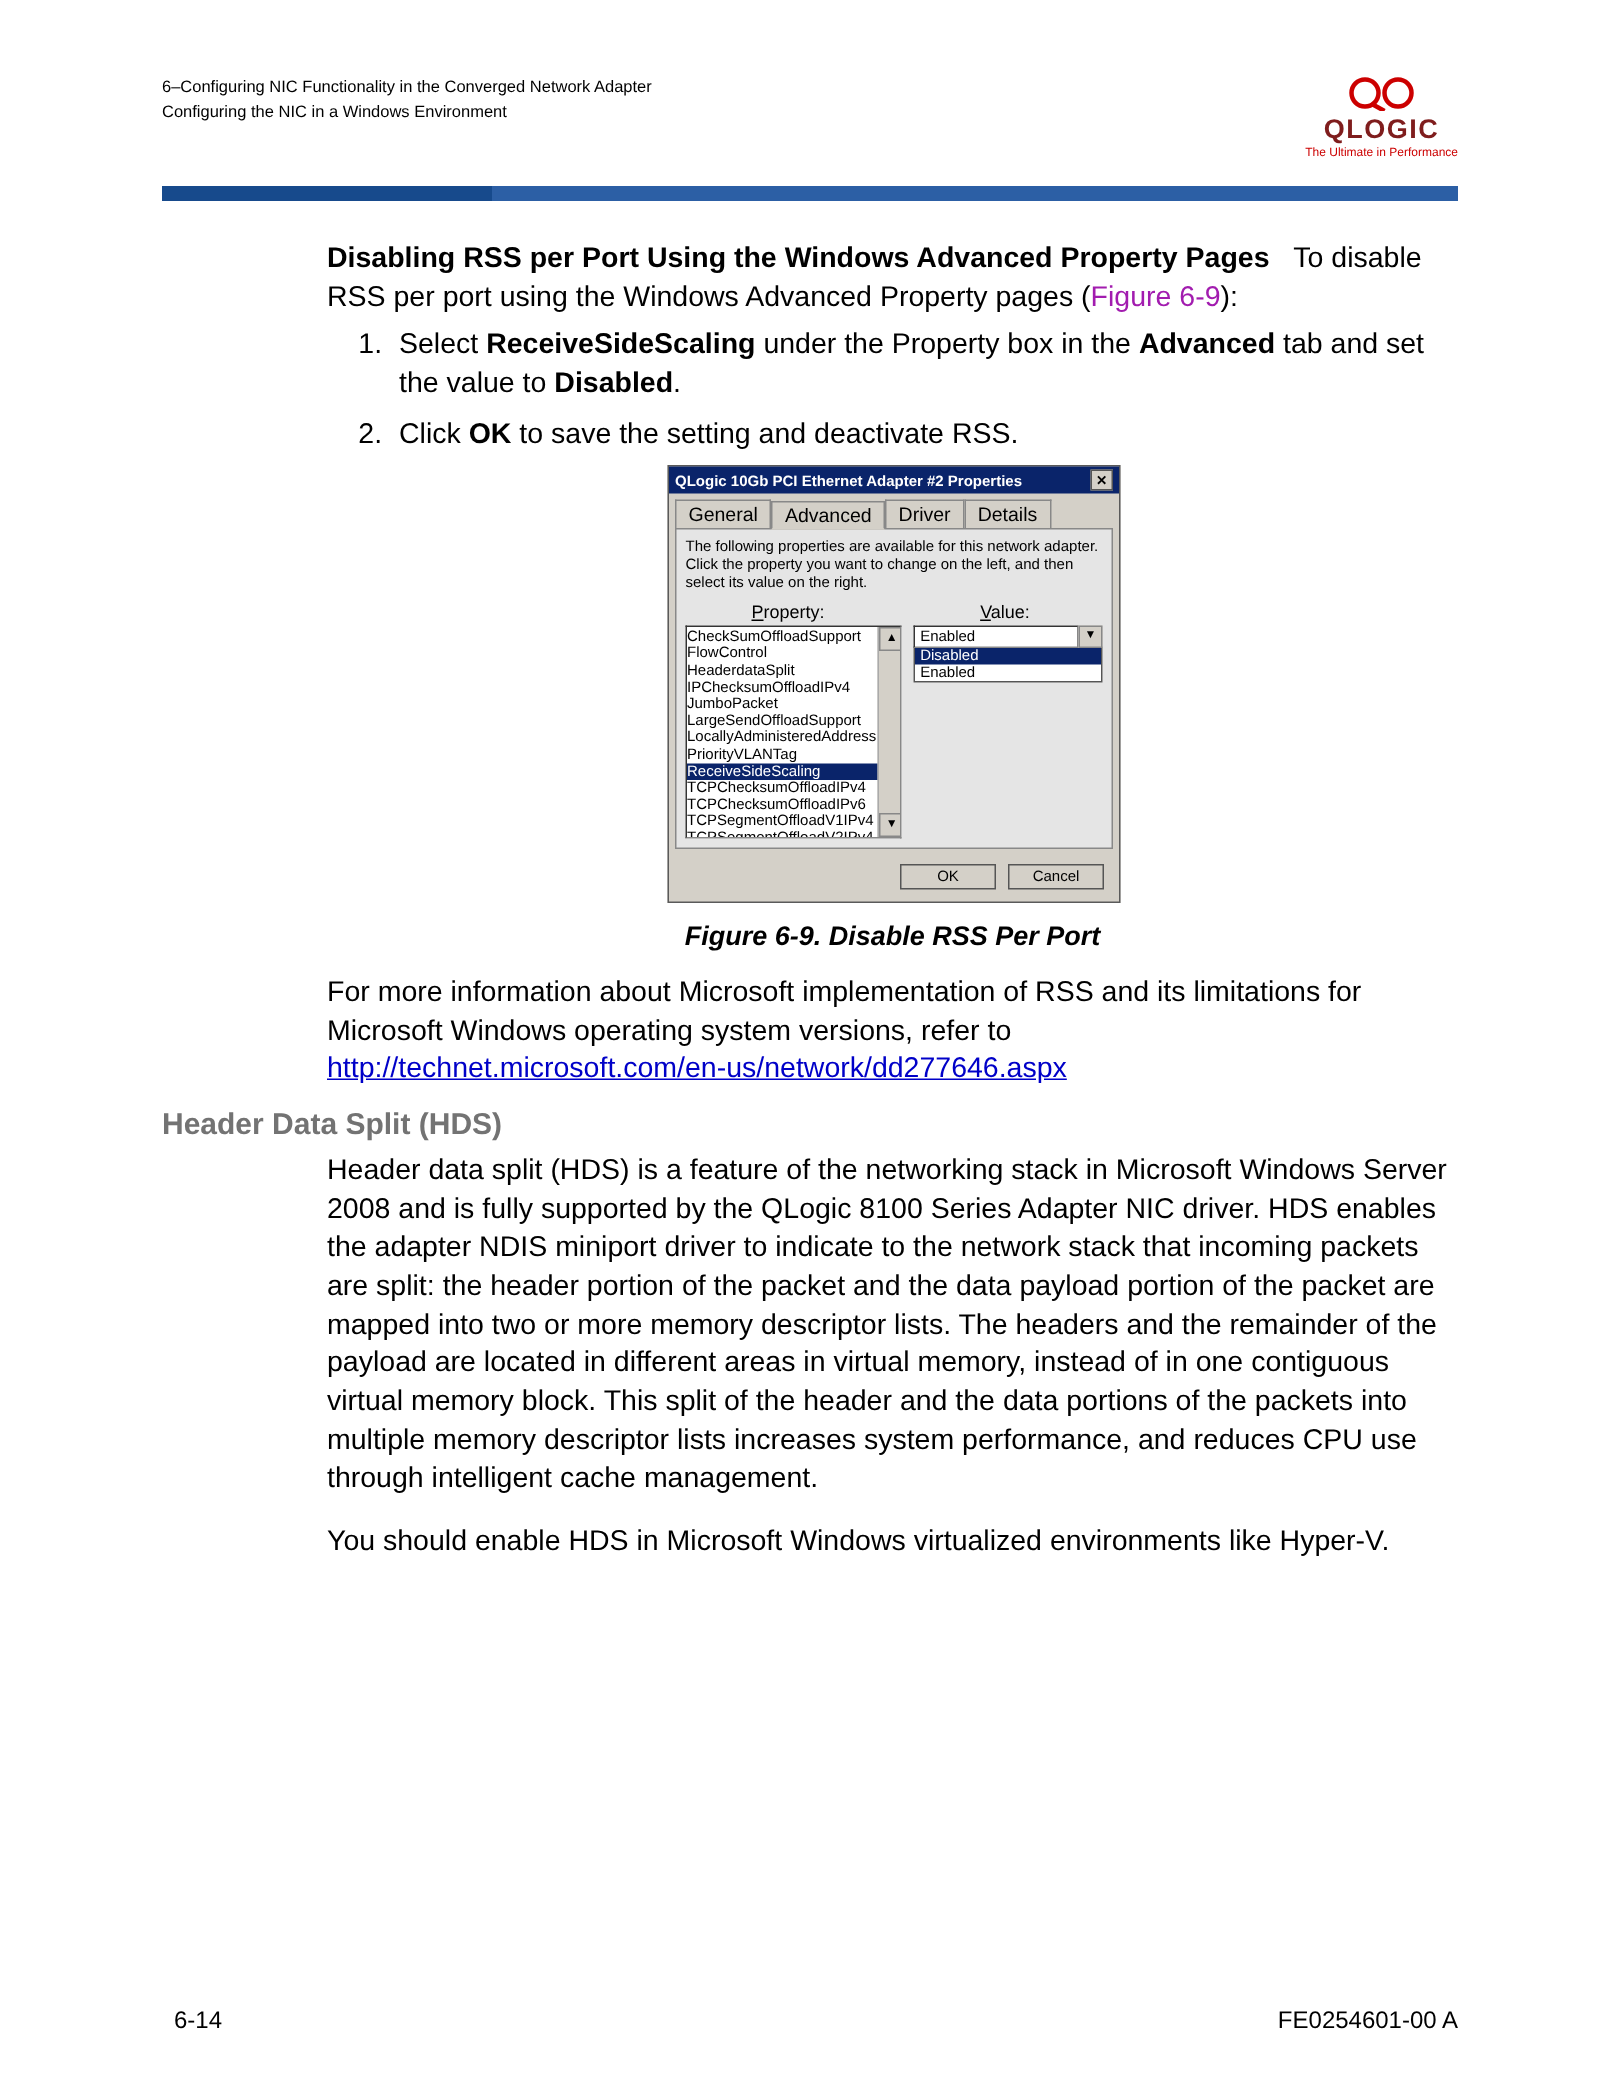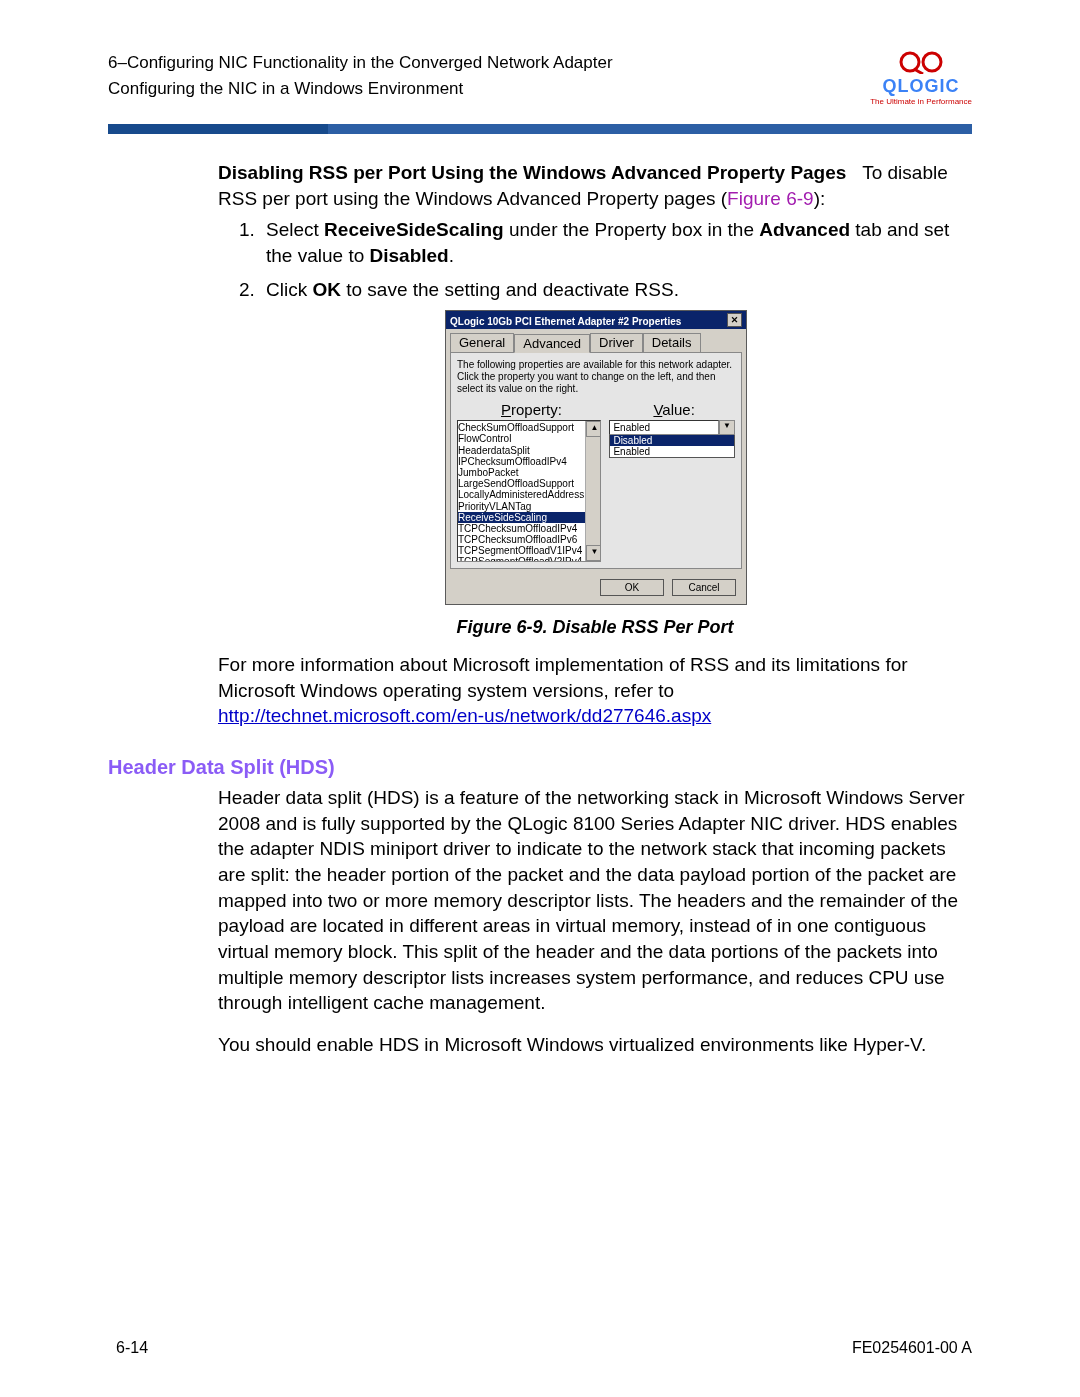--- a/index.html
+++ b/index.html
@@ -17,30 +17,30 @@
     position: relative;
     box-sizing: border-box;
     padding: 50px 108px 40px 108px;
   }
   .header-row {
     display: flex;
     justify-content: space-between;
     align-items: flex-start;
   }
   .header-text {
-    font-size: 17px;
+    font-size: 11px;
     line-height: 1.5;
   }
   .logo {
     text-align: center;
     font-size: 10px;
     color: #003a70;
   }
   .logo svg { display:block; margin:0 auto 2px; }
-  .logo .brand { font-size:18px; font-weight:bold; letter-spacing:1px; color:#3b82f6; }
+  .logo .brand { font-size:18px; font-weight:bold; letter-spacing:1px; color:#7f1d1d; }
   .logo .tag { font-size:8px; color:#c00; }
   .rule-bar {
     margin-top: 18px;
     height: 10px;
     background: #2c5fa5;
     position: relative;
     width: 100%;
   }
   .rule-bar::before {
     content: "";
@@ -85,40 +85,40 @@
   .dlg .titlebar .x { width:13px; height:12px; background:#d4d0c8; color:#000;
     display:flex; align-items:center; justify-content:center; font-size:9px; border:1px solid #555;}
   .dlg .tabs { display:flex; gap:0; margin:4px 4px 0; font-size:13px;}
   .dlg .tabs .tab { border:1px solid #888; border-bottom:none; padding:1px 8px; background:#d4d0c8;}
   .dlg .tabs .tab.active { background:#d4d0c8; position:relative; top:1px; border-bottom:1px solid #d4d0c8;}
   .dlg .tabbody { border:1px solid #888; margin:0 4px 4px; padding:6px; background:#e5e5e5;}
   .dlg .desc { font-size:10px; line-height:1.2; margin-bottom:6px;}
   .dlg .cols { display:flex; gap:8px; }
   .dlg .col-l { flex:1.15;}
   .dlg .col-r { flex:1;}
-  .dlg .lbl { font-size:15px; margin-bottom:2px; display:block;padding-left:44px;}
+  .dlg .lbl { font-size:12px; margin-bottom:2px; display:block;padding-left:44px;}
   .dlg .ul { text-decoration:underline; }
   .dlg .listbox { background:#fff; border:1px inset #888; height:140px; overflow:hidden; position:relative;}
   .dlg .listbox .items { font-size:10px; line-height:1.12; padding:1px 0;}
   .dlg .listbox .sel { background:#0a246a; color:#fff; }
   .dlg .listbox .sb { position:absolute; right:0; top:0; bottom:0; width:14px; background:#d4d0c8; border-left:1px solid #aaa;
     display:flex; flex-direction:column; justify-content:space-between;}
   .dlg .listbox .sb .btn { width:14px; height:14px; background:#d4d0c8; border:1px solid #888; font-size:8px; text-align:center; line-height:12px;}
   .dlg .combo { display:flex; }
   .dlg .combo .val { flex:1; background:#fff; border:1px inset #888; padding:1px 3px; font-size:10px;}
   .dlg .combo .dd { width:14px; border:1px solid #888; background:#d4d0c8; font-size:8px; text-align:center;}
   .dlg .ddlist { background:#fff; border:1px solid #555; margin-top:-1px;}
   .dlg .ddlist .opt { padding:0 3px; font-size:10px;}
   .dlg .ddlist .opt.sel { background:#0a246a; color:#fff;}
   .dlg .buttons { display:flex; justify-content:flex-end; gap:8px; padding:6px 10px 8px;}
   .dlg .buttons .b { min-width:62px; border:1px solid #555; background:#d4d0c8; font-size:10px; padding:2px 0; text-align:center;}
 
   .fig-caption { text-align:center; font-style:italic; font-weight:bold; margin:6px 0 14px; font-size:18px;}
   .link { color:#0000c8; text-decoration:underline; }
-  h2.section { color:#8b5cf6; font-size:20px; font-weight:bold; margin:27px 0 6px -110px; }
+  h2.section { color:#737373; font-size:20px; font-weight:bold; margin:13px 0 6px -110px; }
 
   .footer {
     position:absolute;
     bottom:40px;
     left:116px; right:108px;
     display:flex; justify-content:space-between;
     font-size:16px;
   }
 </style>
 </head>

